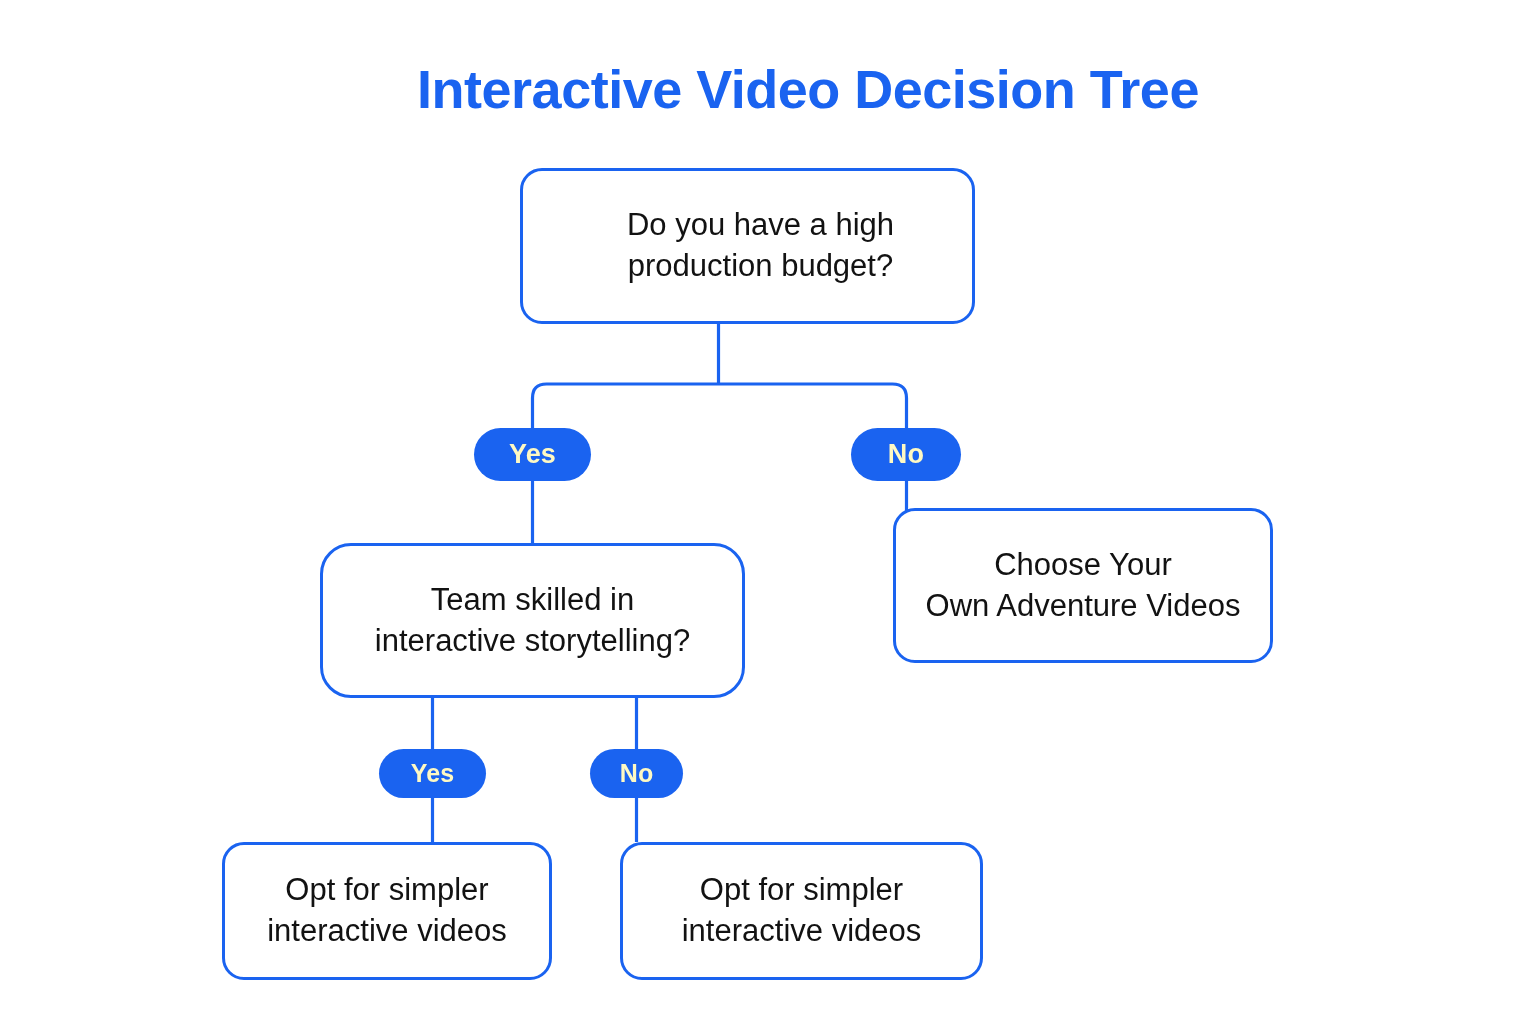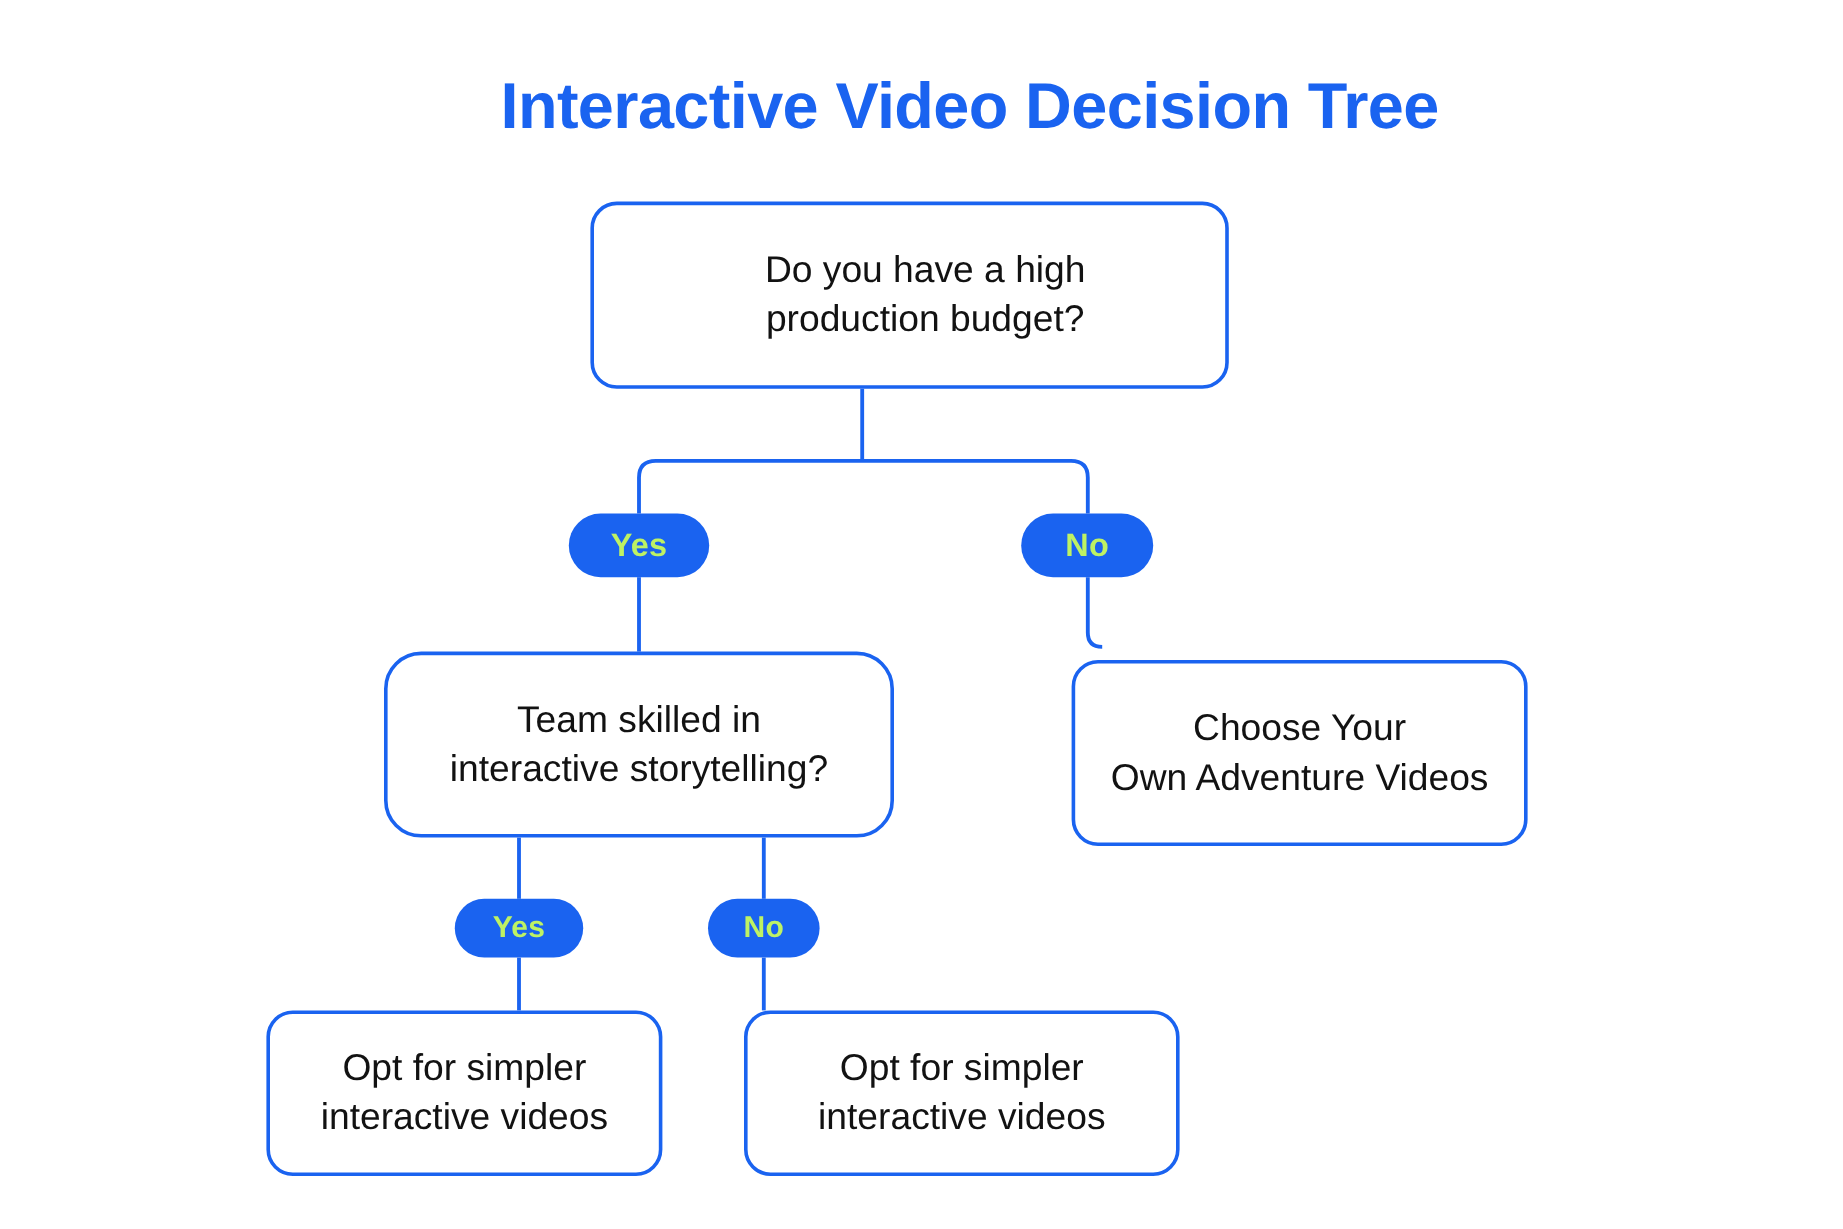--- a/index.html
+++ b/index.html
@@ -67,32 +67,32 @@
     color: #121212;
     font-size: 31px;
     line-height: 1.32;
     padding: 4px 14px;
   }
   .node .txt {
     display: block;
     white-space: pre-line;
   }
 
-  .node-root   { left: 492px;  top: 168px; width: 532px; height: 156px; padding-left: 40px; }
+  .node-root   { left: 520px;  top: 168px; width: 455px; height: 156px; padding-left: 40px; }
   .node-team   { left: 320px;  top: 543px; width: 425px; height: 155px; border-radius: 31px; }
-  .node-cyoa   { left: 893px;  top: 550px; width: 380px; height: 155px; }
+  .node-cyoa   { left: 893px;  top: 508px; width: 380px; height: 155px; }
   .node-leaf-l { left: 222px;  top: 842px; width: 330px; height: 138px; }
   .node-leaf-r { left: 620px;  top: 842px; width: 363px; height: 138px; }
 
   
   .pill {
     position: absolute;
     box-sizing: border-box;
     background: #1a63f0;
-    color: #bef264;
+    color: #fef9c3;
     border-radius: 999px;
     display: flex;
     align-items: center;
     justify-content: center;
     font-size: 27px;
     font-weight: bold;
     letter-spacing: 0.2px;
     z-index: 3;
   }
   .pill-yes-1 { left: 474px; top: 428px; width: 117px; height: 53px; }

